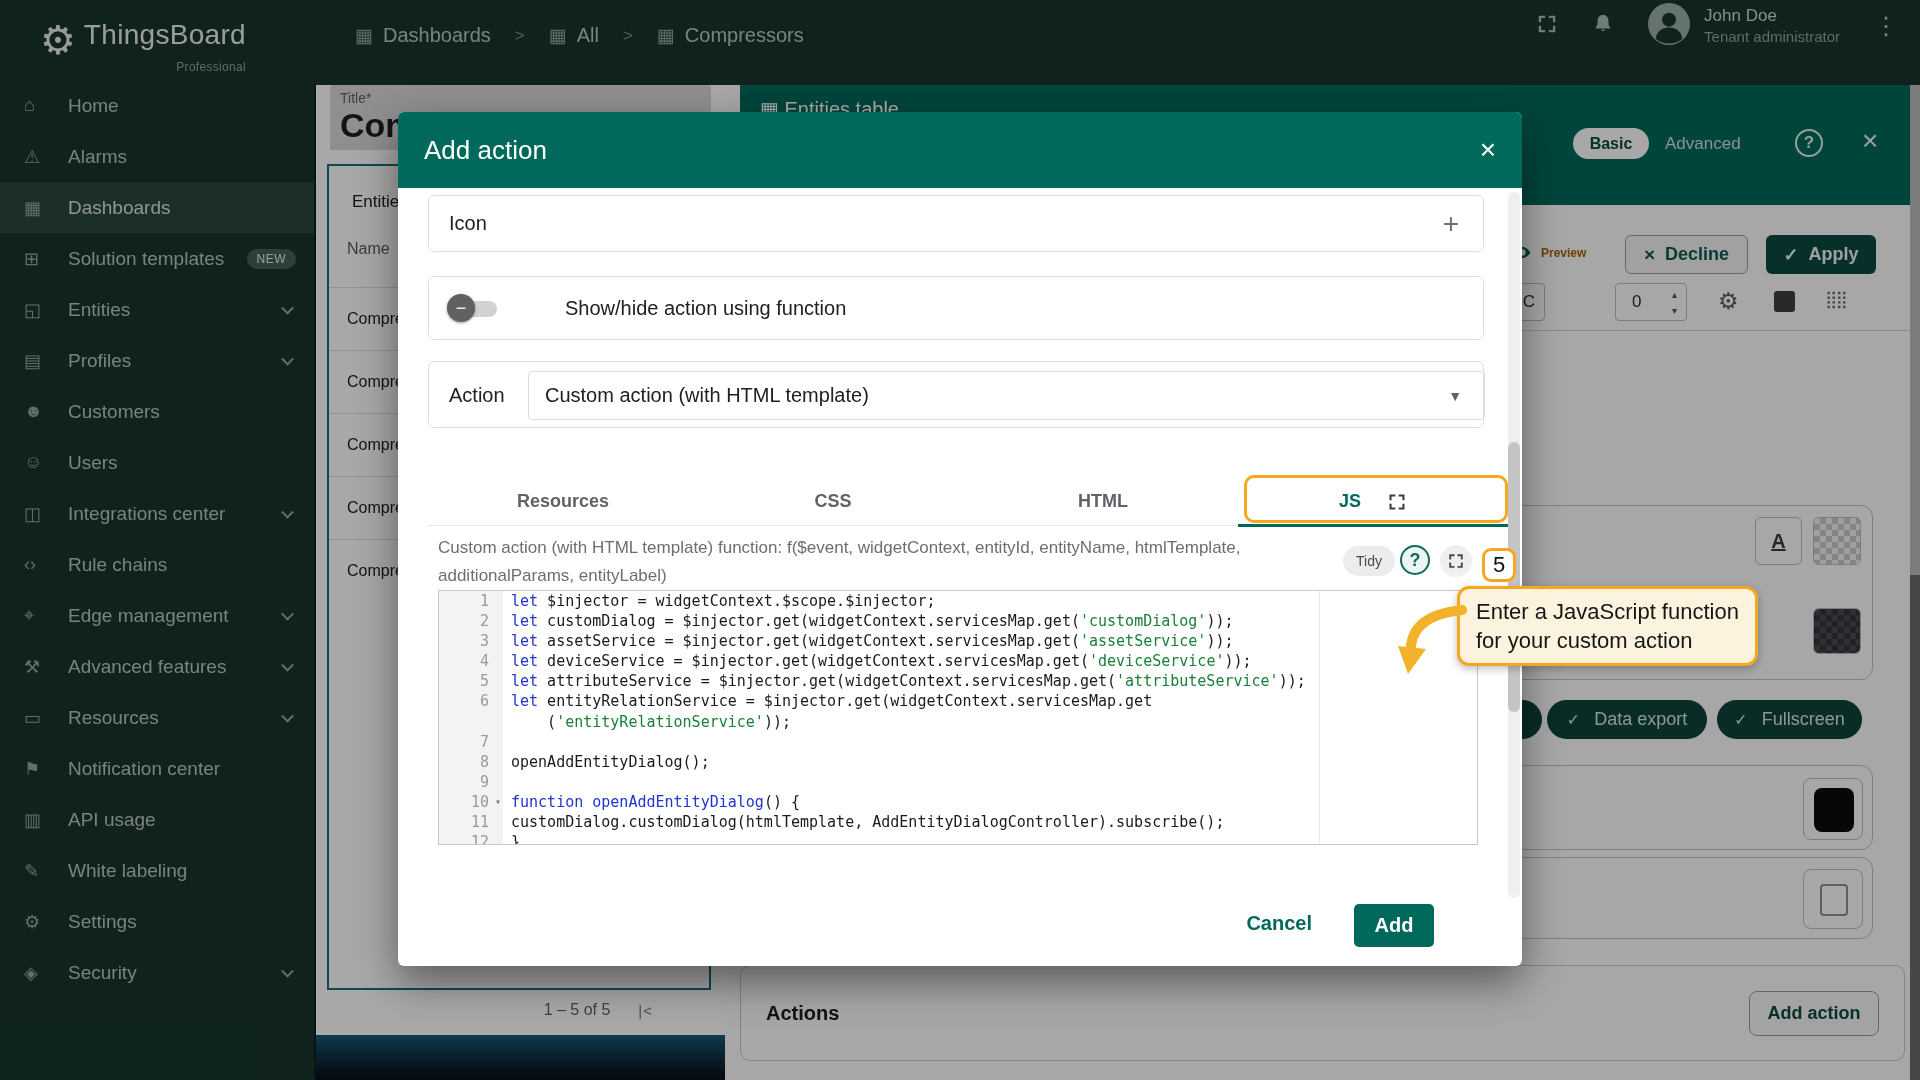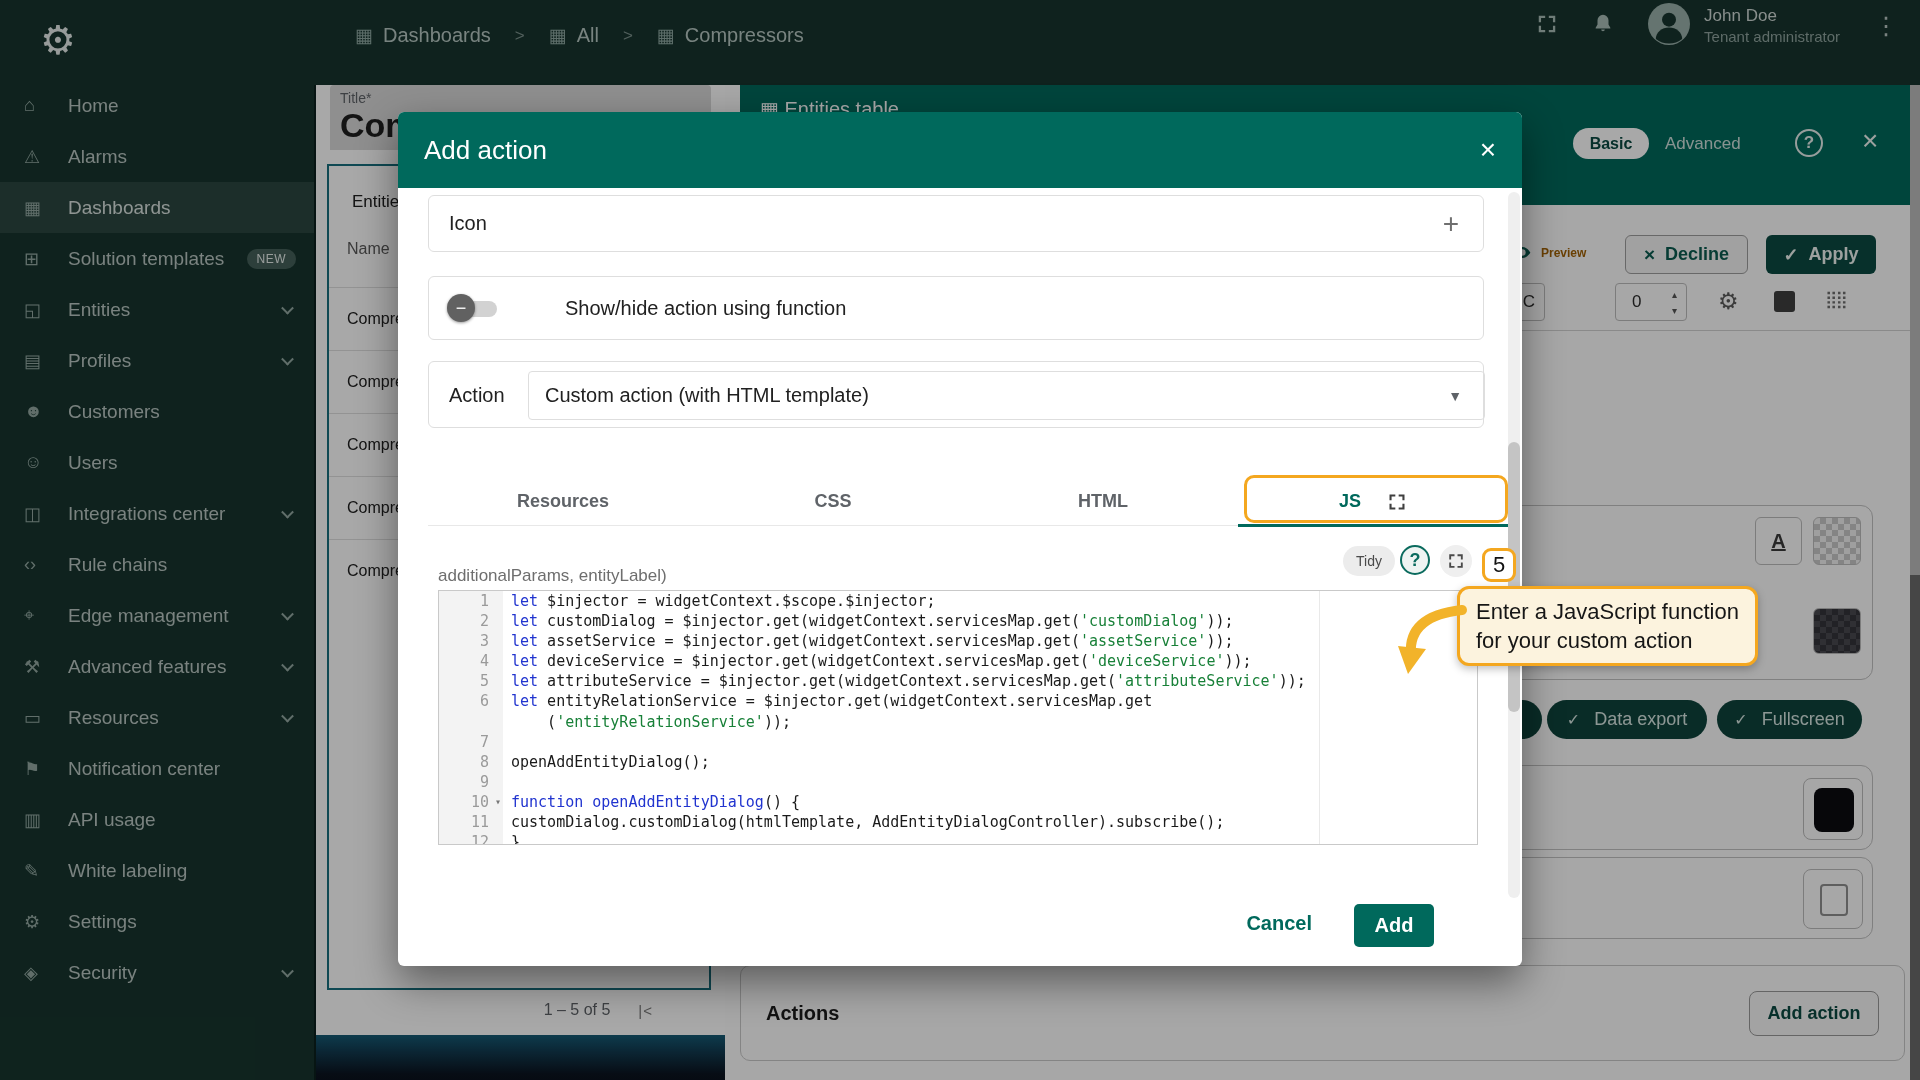--- a/index.html
+++ b/index.html
@@ -198,20 +198,24 @@
         <div>John Doe</div>
         <div class="urole">Tenant administrator</div>
       </span>
       <span class="kebab">⋮</span>
     </div>
   </div>
 
   <div class="sidebar">
     <div class="logo">
       <span class="mark">⚙</span>
+      <span class="word">
+        <span>ThingsBoard</span>
+        <span class="sub">Professional</span>
+      </span>
     </div>
     <div class="menu">
         <div class="side-item">
           <span class="icon">⌂</span>
           <span class="lbl">Home</span>
         </div>
         <div class="side-item">
           <span class="icon">⚠</span>
           <span class="lbl">Alarms</span>
         </div>
@@ -435,20 +439,21 @@
           <span class="fsic">
             <svg viewBox="0 0 24 24">
               <path d="M3 3h7v2.5H5.5V10H3zM14 3h7v7h-2.5V5.5H14zM3 14h2.5v4.5H10V21H3zM18.5 14H21v7h-7v-2.5h4.5z"></path>
             </svg>
           </span>
         </div>
       </div>
     <div class="ink"></div>
     <div class="js-outline"></div>
 
+    <div class="sigline sig1">Custom action (with HTML template) function: f($event, widgetContext, entityId, entityName, htmlTemplate,</div>
     <div class="sigline sig2">additionalParams, entityLabel)</div>
     <div class="tidy-chip">Tidy</div>
     <div class="help-circle">?</div>
     <div class="code-fs">
       <svg viewBox="0 0 24 24">
           <path d="M3 3h7v2.5H5.5V10H3zM14 3h7v7h-2.5V5.5H14zM3 14h2.5v4.5H10V21H3zM18.5 14H21v7h-7v-2.5h4.5z"></path>
         </svg>
     </div>
 
     <div class="editor">

